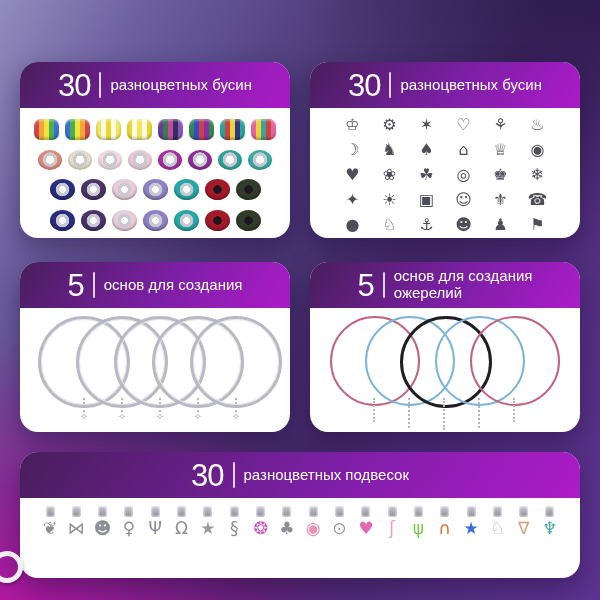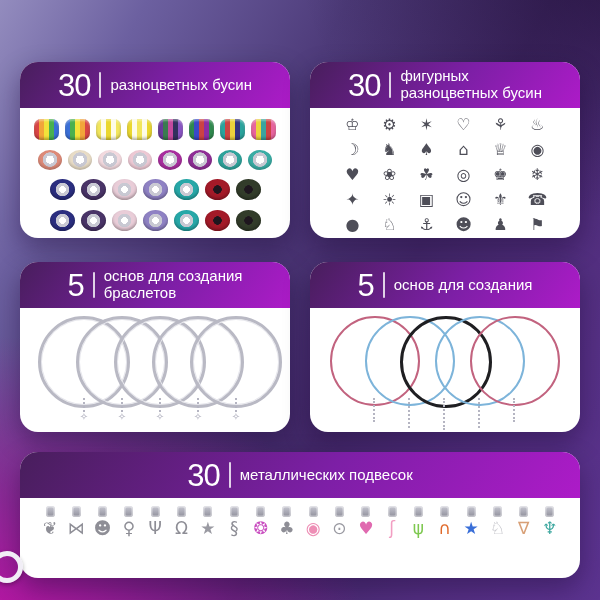--- a/index.html
+++ b/index.html
@@ -115,21 +115,20 @@
           <span class="bead donut" style="background: radial-gradient(circle, rgb(30, 22, 30) 0px, rgb(30, 22, 30) 4px, rgb(50, 60, 42) 4.5px);"></span>
         </div>
     </div>
   </section>
 
   <section class="card" id="card-metal">
     <header class="card-head">
       <span class="num">30</span>
       <span class="vsep"></span>
       <span class="lbl">
-        <span>фигурных</span>
         <span>разноцветных бусин</span>
       </span>
     </header>
     <div class="charm-grid">
         <span class="metal-charm">♔</span>
         <span class="metal-charm">⚙</span>
         <span class="metal-charm">✶</span>
         <span class="metal-charm">♡</span>
         <span class="metal-charm">⚘</span>
         <span class="metal-charm">♨</span>
@@ -159,21 +158,20 @@
         <span class="metal-charm">⚑</span>
       </div>
   </section>
 
   <section class="card" id="card-bracelets">
     <header class="card-head">
       <span class="num">5</span>
       <span class="vsep"></span>
       <span class="lbl">
         <span>основ для создания</span>
-        <span>браслетов</span>
       </span>
     </header>
     <div class="set-body">
         <span class="hoop" style="left: 18px;"></span>
         <span class="dangle" style="left: 59px;">
           <span class="chain"></span>
           <span class="drop">✧</span>
         </span>
         <span class="hoop" style="left: 56px;"></span>
         <span class="dangle" style="left: 97px;">
@@ -197,41 +195,42 @@
         </span>
       </div>
   </section>
 
   <section class="card" id="card-necklaces">
     <header class="card-head">
       <span class="num">5</span>
       <span class="vsep"></span>
       <span class="lbl">
         <span>основ для создания</span>
+        <span>ожерелий</span>
       </span>
     </header>
     <div class="set-body">
         <span class="loop" style="left: 20px; border: 2px solid rgb(194, 99, 127);"></span>
         <span class="nchain" style="left: 63px; height: 24px;"></span>
         <span class="loop" style="left: 55px; border: 2px solid rgb(125, 180, 218);"></span>
         <span class="nchain" style="left: 98px; height: 30px;"></span>
         <span class="loop" style="left: 90px; border: 3px solid rgb(31, 31, 34);"></span>
         <span class="nchain" style="left: 133px; height: 32px;"></span>
         <span class="loop" style="left: 125px; border: 2px solid rgb(125, 180, 218);"></span>
         <span class="nchain" style="left: 168px; height: 30px;"></span>
         <span class="loop" style="left: 160px; border: 2px solid rgb(194, 99, 127);"></span>
         <span class="nchain" style="left: 203px; height: 24px;"></span>
       </div>
   </section>
 
   <section class="card" id="card-pendants">
     <header class="card-head">
       <span class="num">30</span>
       <span class="vsep"></span>
-      <span class="lbl">металлических подвесок</span>
+      <span class="lbl">разноцветных подвесок</span>
     </header>
     <div class="pendant-row">
         <span class="pendant">
           <span class="bail"></span>
           <span class="charm-glyph" style="color: rgb(142, 142, 150);">❦</span>
         </span>
         <span class="pendant">
           <span class="bail"></span>
           <span class="charm-glyph" style="color: rgb(142, 142, 150);">⋈</span>
         </span>

